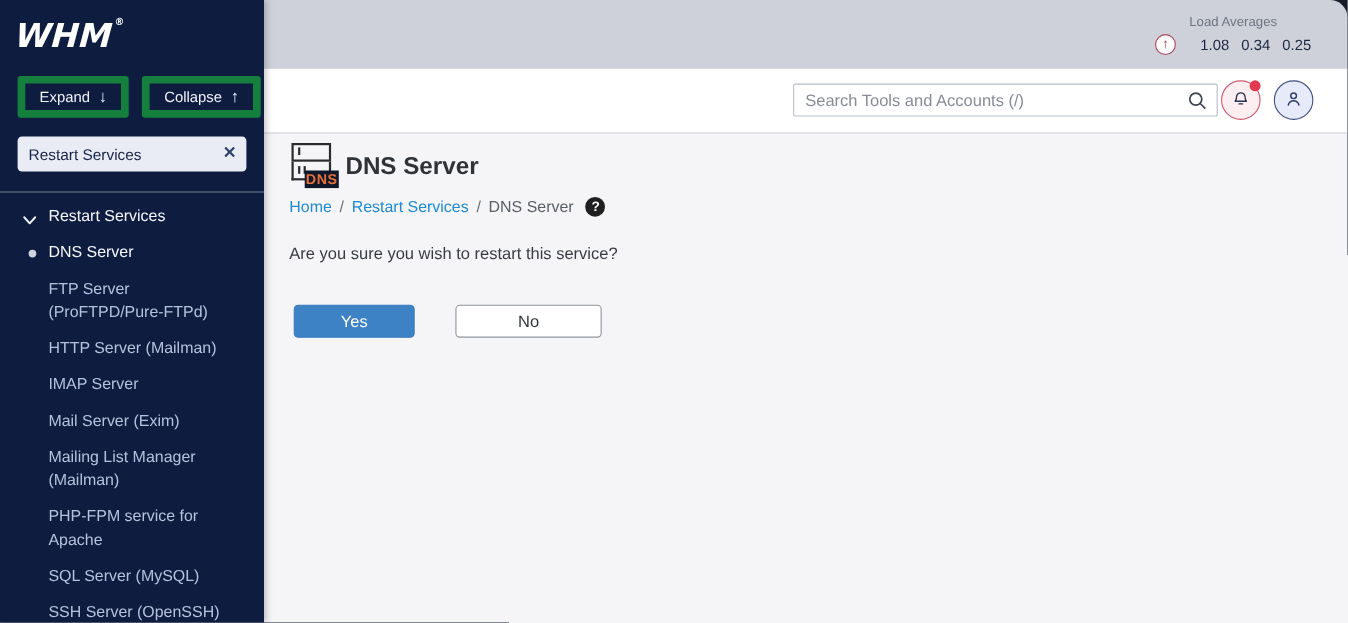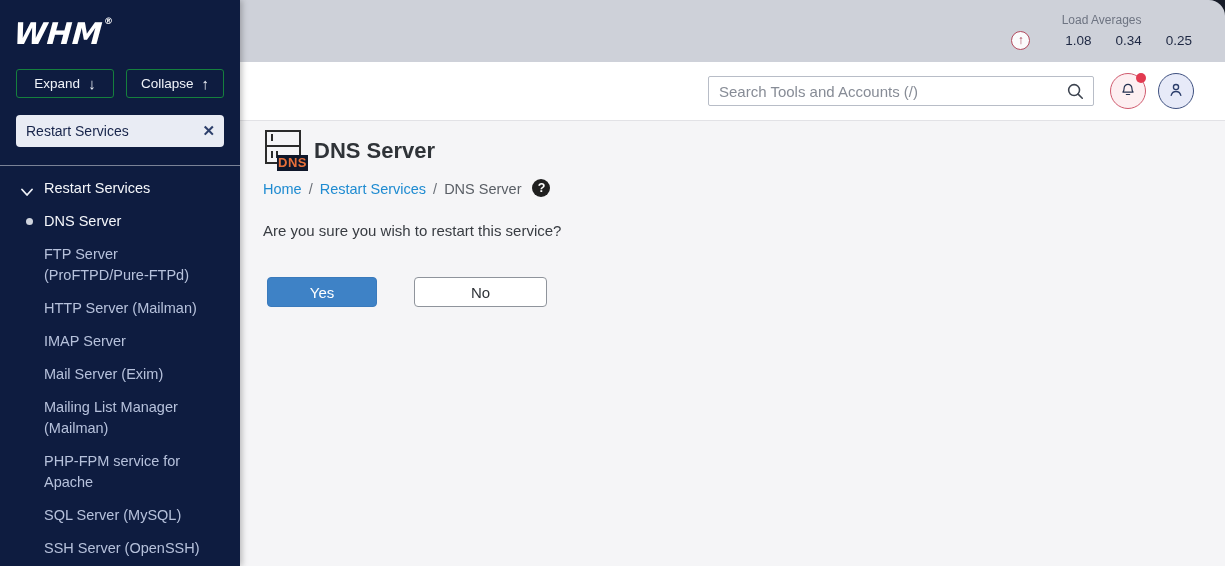--- a/index.html
+++ b/index.html
@@ -20,21 +20,21 @@
     margin:16px 0 0 14px; display:inline-block; cursor:pointer;
     color:#fff; font-family:"DejaVu Sans", sans-serif;
     font-weight:bold; font-style:italic; font-size:30px; letter-spacing:0;
     transform: skewX(-4deg);
   }
   .logo-reg { font-size:9px; vertical-align:top; font-style:normal; margin-left:1px; }
   .side-controls { display:flex; gap:12px; margin:18px 16px 0 16px; }
   .side-btn {
     display:inline-flex; align-items:center; justify-content:center; gap:8px;
     height:29px; padding:12px 13px; flex:1;
-    background:transparent; border:1px solid #15803d; border-radius:3px;
+    background:transparent; border:7px solid #15803d; border-radius:3px;
     color:#f0f3f9; font-family:inherit; font-size:13.5px; cursor:pointer;
   }
   .btn-arrow { font-size:15px; line-height:1; }
   .filter-wrap { position:relative; margin:17px 16px 0 16px; }
   .filter-input {
     width:208px; height:32px; border:none; border-radius:4px;
     background:#e9ecf4; color:#17244a; font-family:inherit; font-size:14px;
     padding:0 32px 0 10px; outline:none;
   }
   .filter-clear {
@@ -65,29 +65,29 @@
     display:flex; justify-content:flex-end; align-items:center; padding-right:33px;
   }
   .load-block { display:flex; flex-direction:column; align-items:center; }
   .load-label { color:#6e7482; font-size:12px; }
   .load-row { display:flex; align-items:center; margin-top:4px; }
   .load-arrow {
     width:19px; height:19px; border-radius:50%; background:#fbfbfc;
     border:1.5px solid #b34a5e; color:#a83d54; font-size:12px; font-weight:bold;
     display:flex; align-items:center; justify-content:center; margin-right:11px;
   }
-  .load-val { color:#1d2742; font-size:13.5px; margin-left:24px; }
+  .load-val { color:#1d2742; font-size:13.5px; margin-left:11px; }
   .load-val:first-of-type { margin-left:0; }
 
   .header {
     height:59px; min-height:59px; background:#ffffff;
     display:flex; align-items:center; justify-content:flex-end;
     padding-right:31px; border-bottom:1px solid #e2e2e6;
   }
-  .search-wrap { position:relative; margin-right:16px; }
+  .search-wrap { position:relative; margin-right:3px; }
   .search-input {
     width:386px; height:30px; border:1px solid #b8bdc7; border-radius:2px;
     padding:0 36px 0 10px; font-family:inherit; font-size:15px; color:#333;
     outline:none; background:#fff;
   }
   .search-input::placeholder { color:#878c96; }
   .search-icon { position:absolute; right:9px; top:5px; cursor:pointer; }
   .icon-circle {
     width:36px; height:36px; border-radius:50%; position:relative;
     display:flex; align-items:center; justify-content:center;

